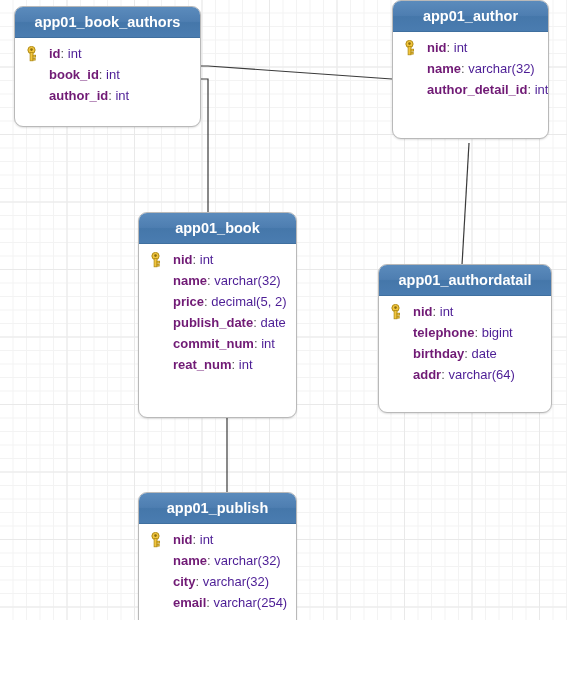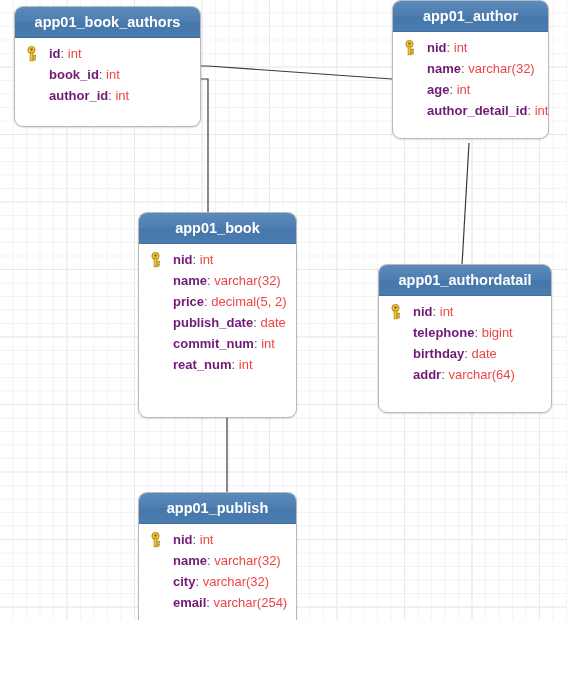--- a/index.html
+++ b/index.html
@@ -69,21 +69,21 @@
     white-space: nowrap;
   }
   .field .fname {
     color: #701a75;
     font-weight: bold;
   }
   .field .fsep {
     color: #555555;
   }
   .field .ftype {
-    color: #ef4444;
+    color: #4c1d95;
   }
   .key-icon {
     position: absolute;
     left: 9px;
     top: 3px;
     width: 15px;
     height: 16px;
   }
   #bottombar {
     position: absolute;
@@ -140,21 +140,20 @@
         <div class="entity-header">app01_author</div>
         <div class="entity-body">
           <div class="field"><span class="key-icon"><svg viewBox="0 0 15 16" width="15" height="16">
                 <circle cx="7.5" cy="4" r="3.6" fill="#f2c53d" stroke="#b08b14" stroke-width="1"></circle>
                 <circle cx="7.5" cy="3.6" r="1.3" fill="#8a6d10"></circle>
                 <rect x="6.1" y="6.5" width="2.9" height="8.3" fill="#f2c53d" stroke="#b08b14" stroke-width="0.8"></rect>
                 <rect x="9" y="9.2" width="2.6" height="1.9" fill="#f2c53d" stroke="#b08b14" stroke-width="0.8"></rect>
                 <rect x="9" y="12.3" width="2.2" height="1.8" fill="#f2c53d" stroke="#b08b14" stroke-width="0.8"></rect>
               </svg></span><span class="fname">nid</span><span class="fsep">:</span><span class="ftype">&nbsp;<span>int</span></span></div>
           <div class="field"><span class="fname">name</span><span class="fsep">:</span><span class="ftype">&nbsp;<span>varchar(32)</span></span></div>
-          <div class="field"><span class="fname">age</span><span class="fsep">:</span><span class="ftype">&nbsp;<span>int</span></span></div>
           <div class="field"><span class="fname">author_detail_id</span><span class="fsep">:</span><span class="ftype">&nbsp;<span>int</span></span></div>
         </div>
       </div>
       <div class="entity" style="left: 138px; top: 212px; width: 159px; height: 206px;">
         <div class="entity-header">app01_book</div>
         <div class="entity-body">
           <div class="field"><span class="key-icon"><svg viewBox="0 0 15 16" width="15" height="16">
                 <circle cx="7.5" cy="4" r="3.6" fill="#f2c53d" stroke="#b08b14" stroke-width="1"></circle>
                 <circle cx="7.5" cy="3.6" r="1.3" fill="#8a6d10"></circle>
                 <rect x="6.1" y="6.5" width="2.9" height="8.3" fill="#f2c53d" stroke="#b08b14" stroke-width="0.8"></rect>

